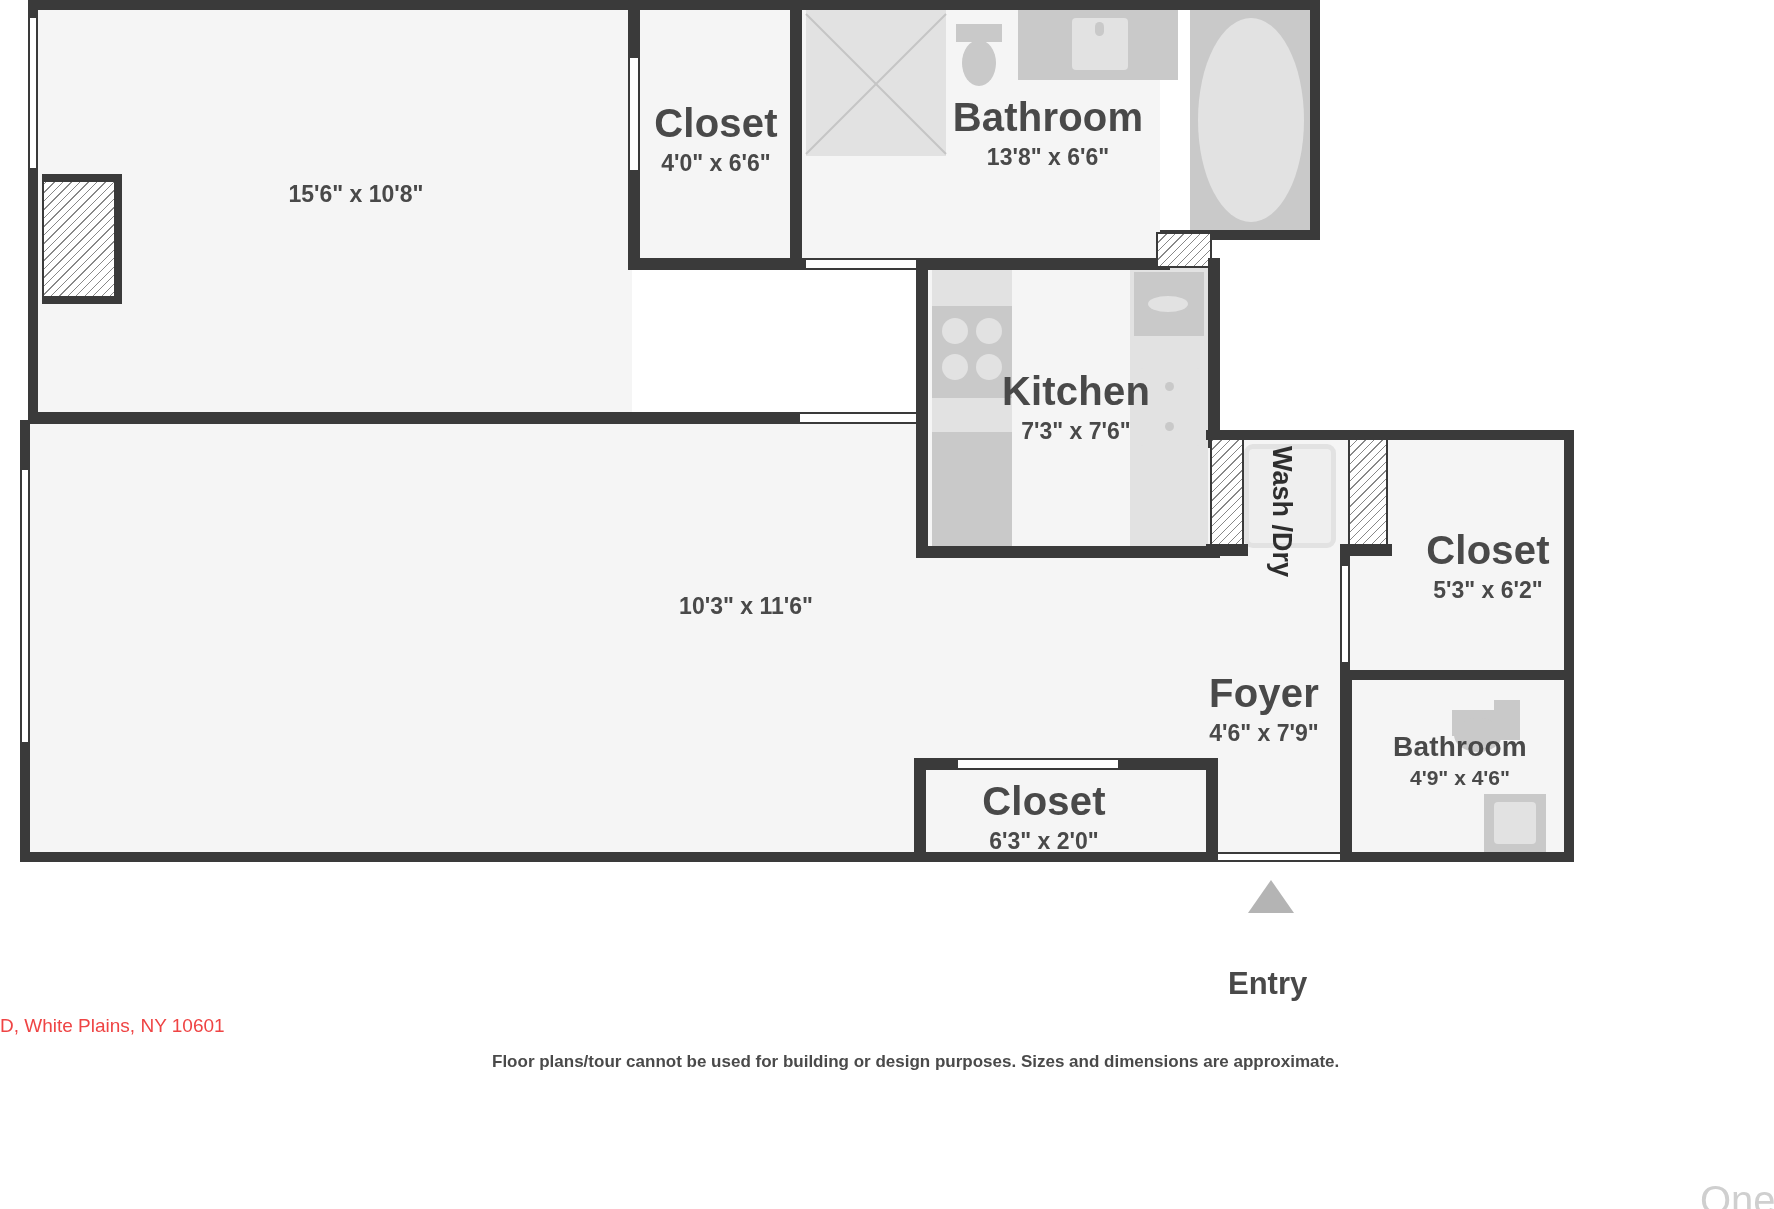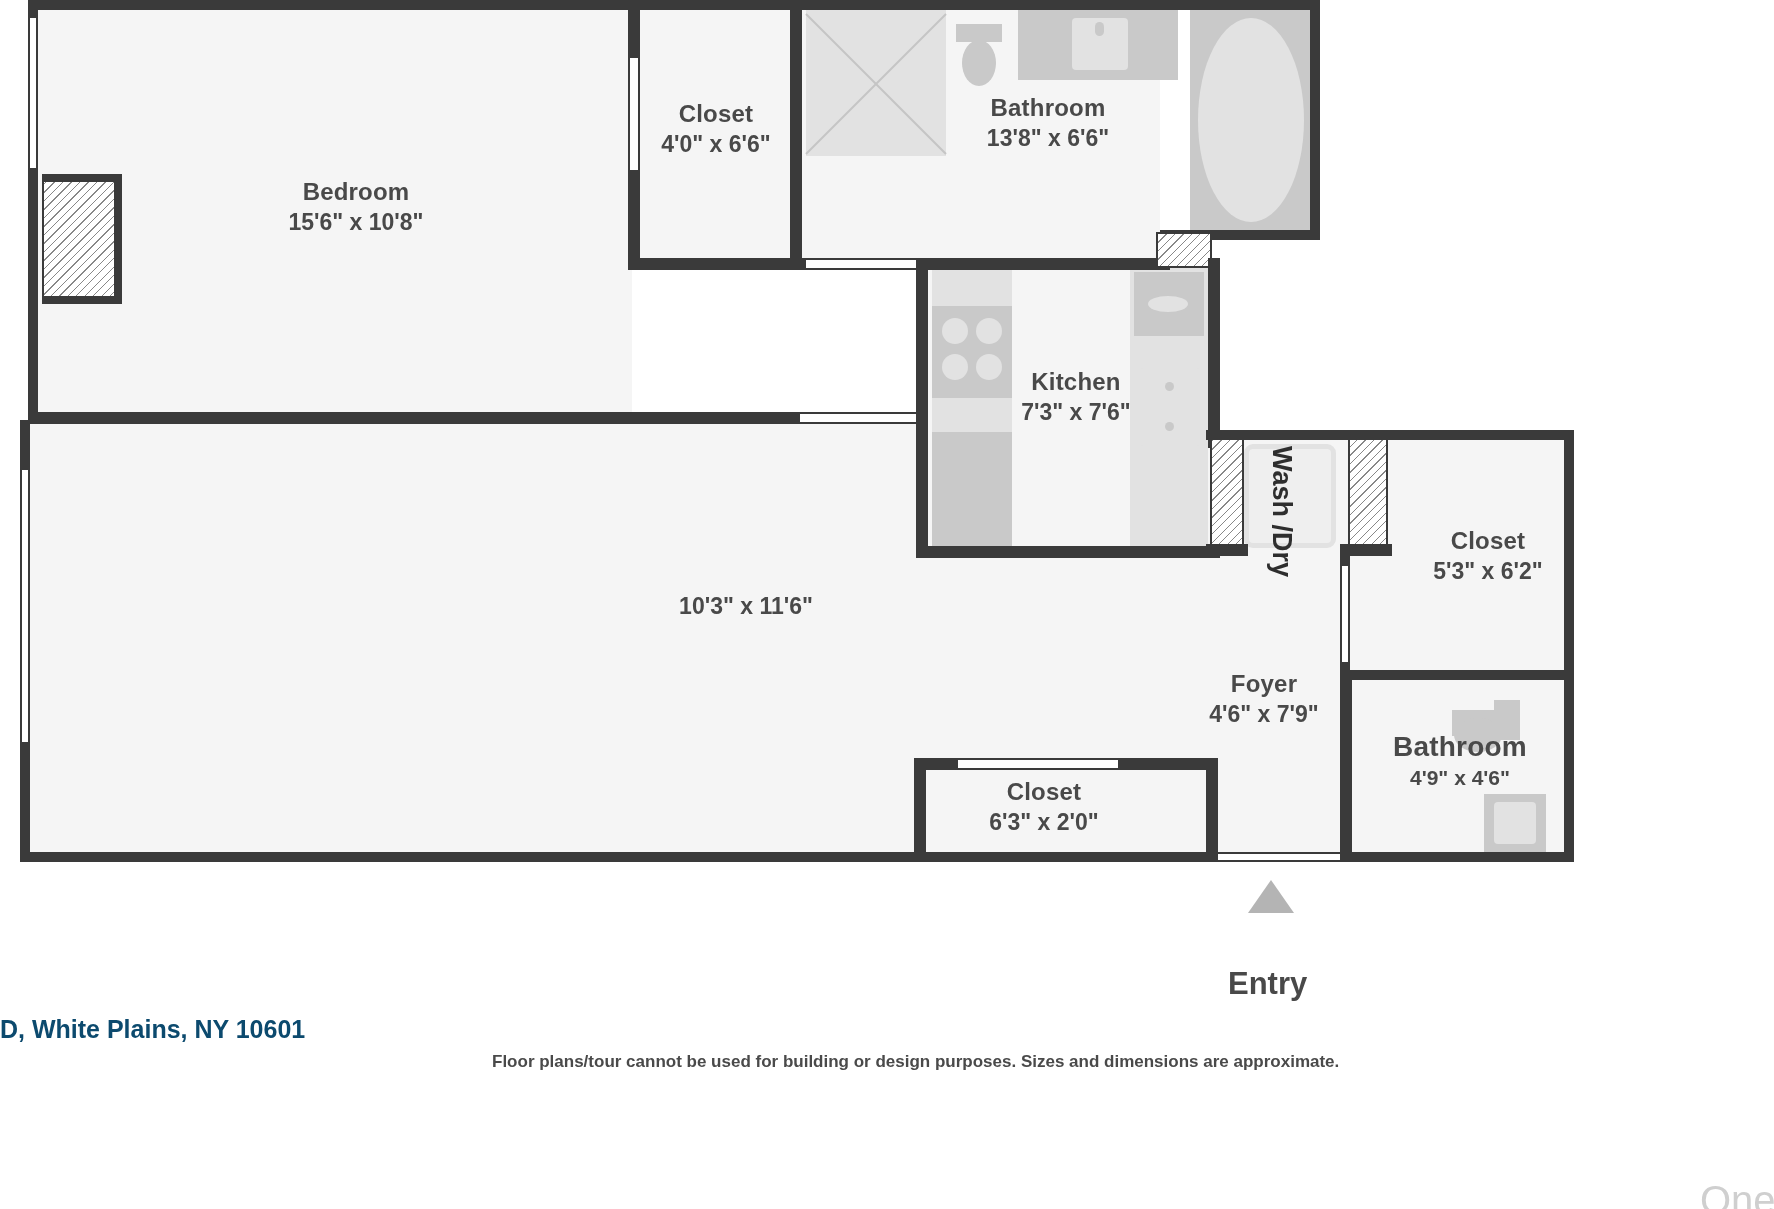--- a/index.html
+++ b/index.html
@@ -37,21 +37,21 @@
   .label {
     position: absolute;
     text-align: center;
     color: #494949;
     line-height: 1.18;
     white-space: nowrap;
     pointer-events: none;
   }
   .label .nm {
     display: block;
-    font-size: 24px;
+    font-size: 40px;
     font-weight: bold;
     letter-spacing: .2px;
   }
   .label .dm {
     display: block;
     font-size: 23px;
     font-weight: bold;
     margin-top: 3px;
   }
   .label.sm .nm { font-size: 28px; }
@@ -81,23 +81,23 @@
     position: absolute;
     font-size: 31px;
     font-weight: bold;
     color: #494949;
     white-space: nowrap;
   }
 
   
   .addr {
     position: absolute;
-    font-size: 25px;
-    font-weight: bold;
-    color: #0c4a6e;
+    font-size: 19px;
+    font-weight: normal;
+    color: #ef4444;
     white-space: nowrap;
   }
   .disclaimer {
     position: absolute;
     font-size: 17px;
     font-weight: bold;
     color: #4a4a4a;
     white-space: nowrap;
   }
   .watermark {
@@ -237,21 +237,20 @@
   <div class="wall" style="left:1206px; top:758px; width:12px; height:104px;"></div>
 
   <div class="wall" style="left:20px; top:852px; width:1554px; height:10px;"></div>
 
   <div class="win" style="left:1218px; top:852px; width:122px; height:10px;"></div>
 
   <div class="wall" style="left:20px; top:420px; width:10px; height:442px;"></div>
   <div class="winv" style="left:20px; top:470px; width:10px; height:272px;"></div>
 
   <div class="label" style="left:196px; top:178px; width:320px;">
-    <span class="nm">Bedroom</span>
     <span class="dm">15'6" x 10'8"</span>
   </div>
 
   <div class="label" style="left:600px; top:100px; width:232px;">
     <span class="nm">Closet</span>
     <span class="dm">4'0" x 6'6"</span>
   </div>
 
   <div class="label" style="left:924px; top:94px; width:248px;">
     <span class="nm">Bathroom</span>

